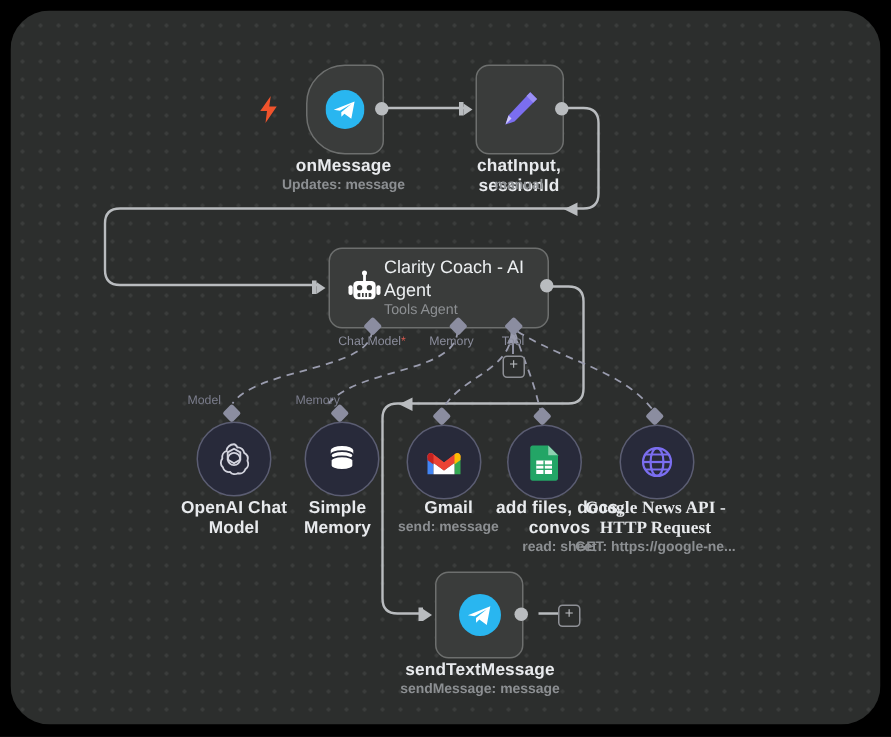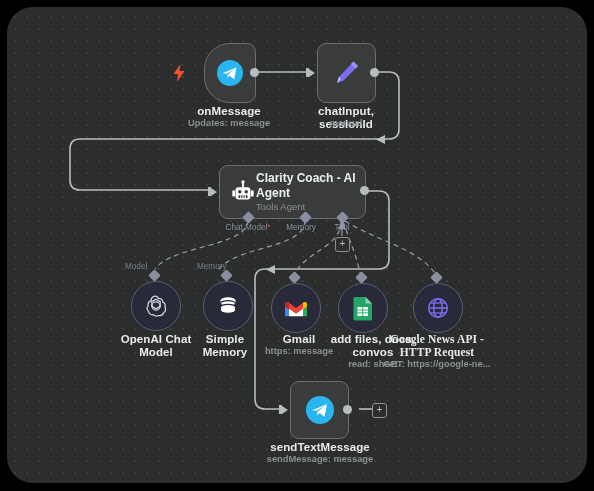--- a/index.html
+++ b/index.html
@@ -39,21 +39,21 @@
     position:absolute;text-align:center;
     color:#e8eaed;font-size:11.5px;font-weight:600;line-height:13px;
     letter-spacing:.1px;white-space:pre-wrap;
   }
   .sub{
     position:absolute;text-align:center;
     color:#8c8f92;font-size:9.3px;font-weight:700;line-height:11px;
     white-space:pre-wrap;
   }
   .agent-title{
-    position:absolute;color:#eceff1;font-size:12px;font-weight:700;line-height:14.5px;
+    position:absolute;color:#eceff1;font-size:12px;font-weight:400;line-height:14.5px;
   }
   .agent-sub{
     position:absolute;color:#8c8f92;font-size:9.5px;line-height:11px;
   }
   .port-lbl{
     position:absolute;color:#8b8d9c;font-size:8.2px;text-align:center;white-space:nowrap;
   }
   .port-lbl .req{color:#d4594f;}
   .small-lbl{
     position:absolute;color:#7b7d8c;font-size:8.2px;white-space:nowrap;
@@ -215,21 +215,21 @@
       <path d="M1,17.2 L1,5.4 C1,3.4 3.0,2.4 4.4,3.5 L5,4 L5,17.2 Z" fill="#4285f4"></path>
       <path d="M19,17.2 L19,4 L19.6,3.5 C21.0,2.4 23,3.4 23,5.4 L23,17.2 Z" fill="#34a853"></path>
       <path d="M5,4 L12,9.3 L19,4 L19,9.6 L12,14.6 L5,9.6 Z" fill="#ea4335"></path>
       <path d="M5,9.6 L12,14.6 L19,9.6 L19,17.2 L5,17.2 Z" fill="#ffffff"></path>
       <path d="M1,5.4 C1,3.4 3.0,2.4 4.4,3.5 L12,9.3 L19.6,3.5 C21,2.4 23,3.4 23,5.4 L23,6.4 L12,14.6 L1,6.4 Z" fill="#ea4335"></path>
       <path d="M1,5.4 C1,3.4 3.0,2.4 4.4,3.5 L5,4 L5,10.6 L1,7.6 Z" fill="#c5221f"></path>
       <path d="M23,5.4 C23,3.4 21,2.4 19.6,3.5 L19,4 L19,10.6 L23,7.6 Z" fill="#fbbc04"></path>
     </svg>
   </div>
   <div class="lbl" style="left:256px;top:326px;width:72px;">Gmail</div>
-  <div class="sub" style="left:248px;top:339px;width:88px;">https: message</div>
+  <div class="sub" style="left:248px;top:339px;width:88px;">send: message</div>
 
   <div class="diamond" style="left:350px;top:266px;"></div>
   <div class="circ-node" style="left:331px;top:276px;">
     <svg width="20" height="25" viewBox="0 0 20 25">
       <path d="M2,1 L12.5,1 L19,7.5 L19,23 C19,23.8 18.3,24.5 17.5,24.5 L2,24.5
                C1.2,24.5 0.5,23.8 0.5,23 L0.5,2.5 C0.5,1.7 1.2,1 2,1 Z" fill="#23a566"></path>
       <path d="M12.5,1 L19,7.5 L12.5,7.5 Z" fill="#8ed1b1"></path>
       <rect x="4.5" y="11" width="10.5" height="9" fill="#ffffff"></rect>
       <rect x="4.5" y="13.6" width="10.5" height="0.9" fill="#23a566"></rect>
       <rect x="4.5" y="16.4" width="10.5" height="0.9" fill="#23a566"></rect>

